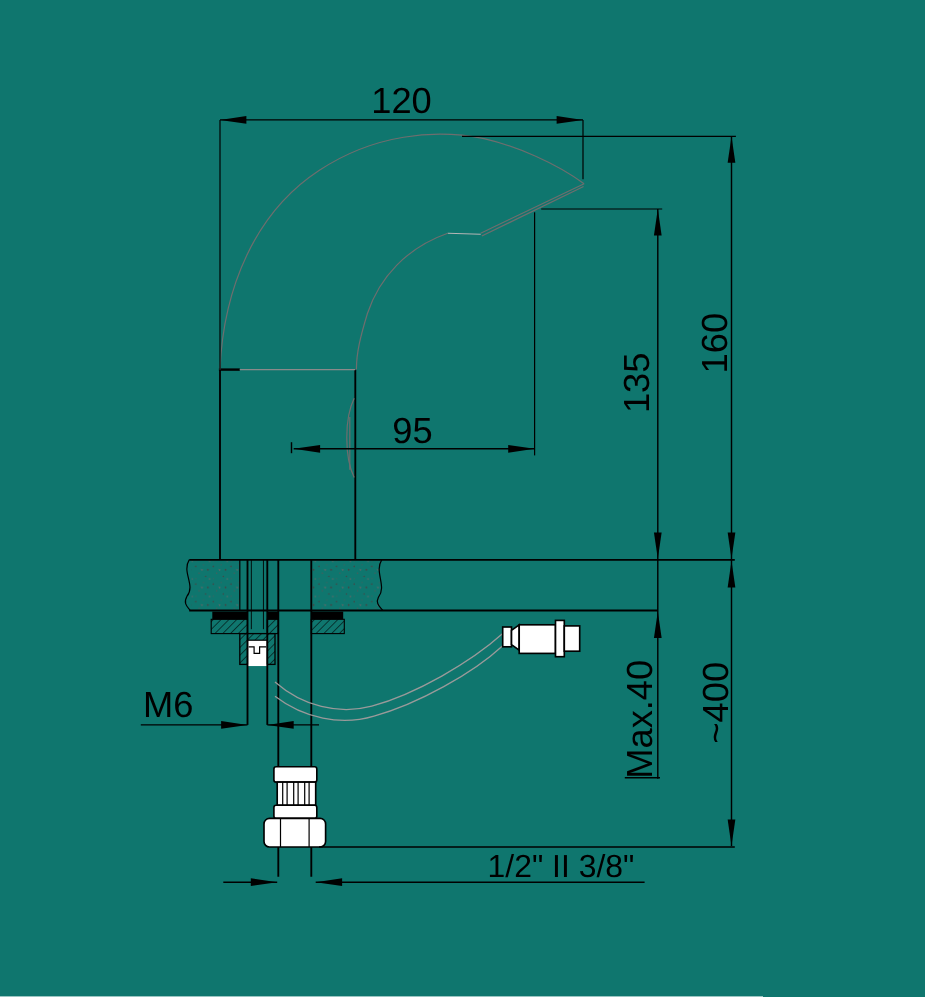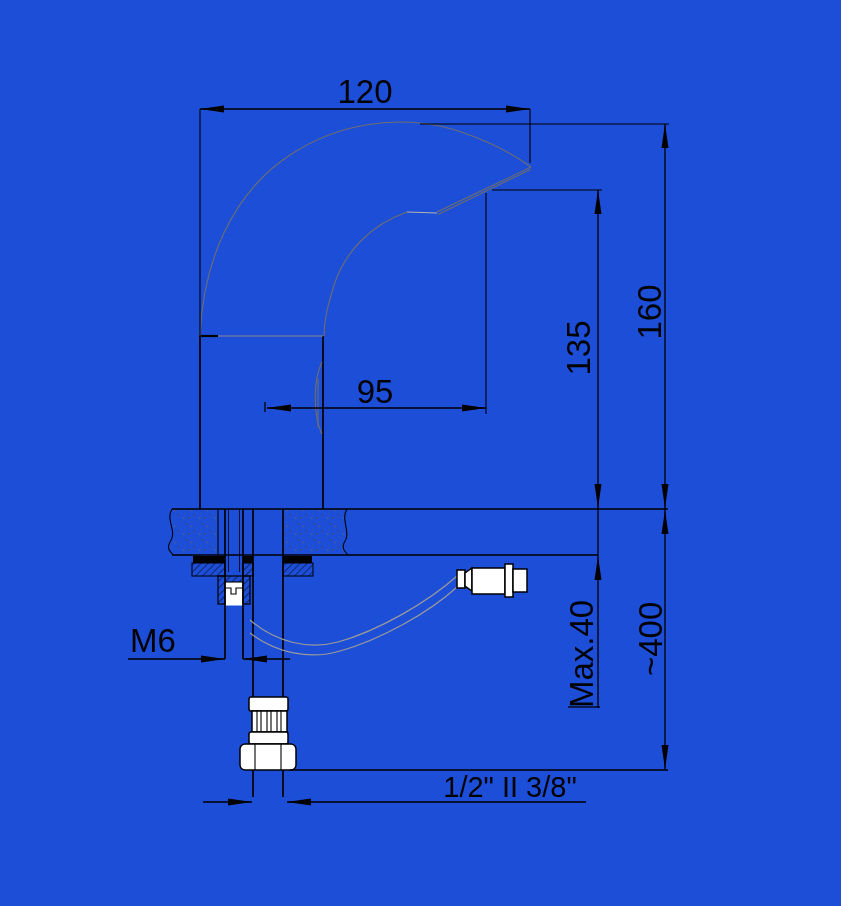--- a/index.html
+++ b/index.html
@@ -1,20 +1,20 @@
 <!DOCTYPE html>
 <html><head>
 <meta charset="utf-8">
 <style>
   html, body { margin: 0; padding: 0; background: #ffffff; }
   .stage {
     position: relative;
     width: 841px;
     height: 906px;
-    background: #1d4ed8;
+    background: #0f766e;
     overflow: hidden;
   }
   svg { display: block; }
   .dim {
     font-family: "Liberation Sans", sans-serif;
     font-size: 33px;
     fill: #000000;
   }
   .dim-small {
     font-family: "Liberation Sans", sans-serif;

